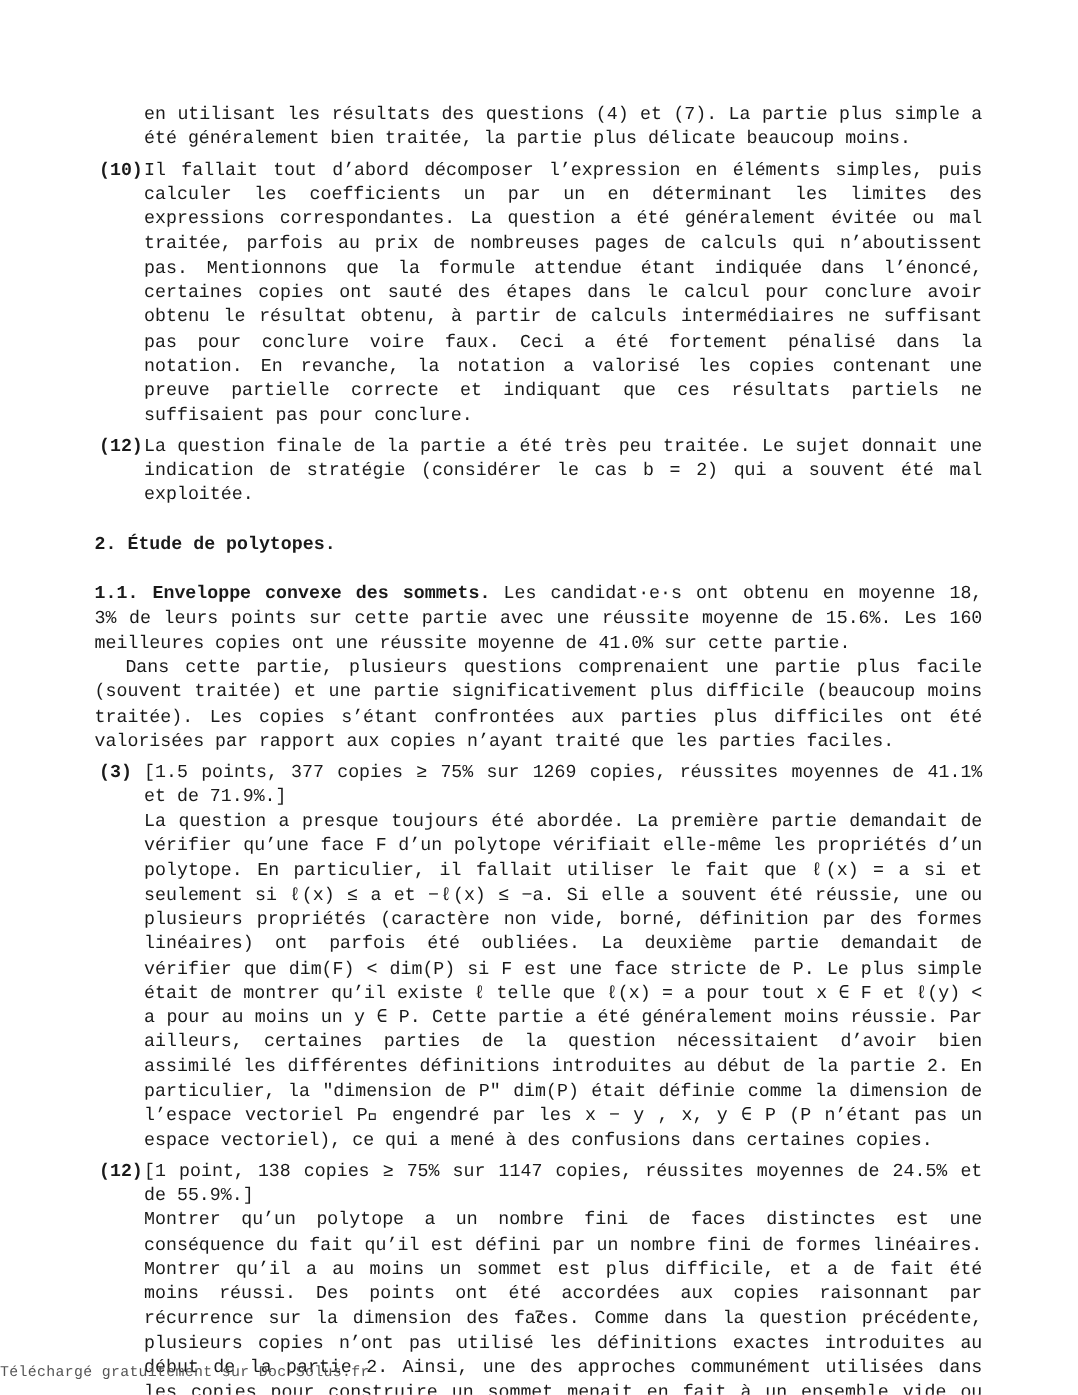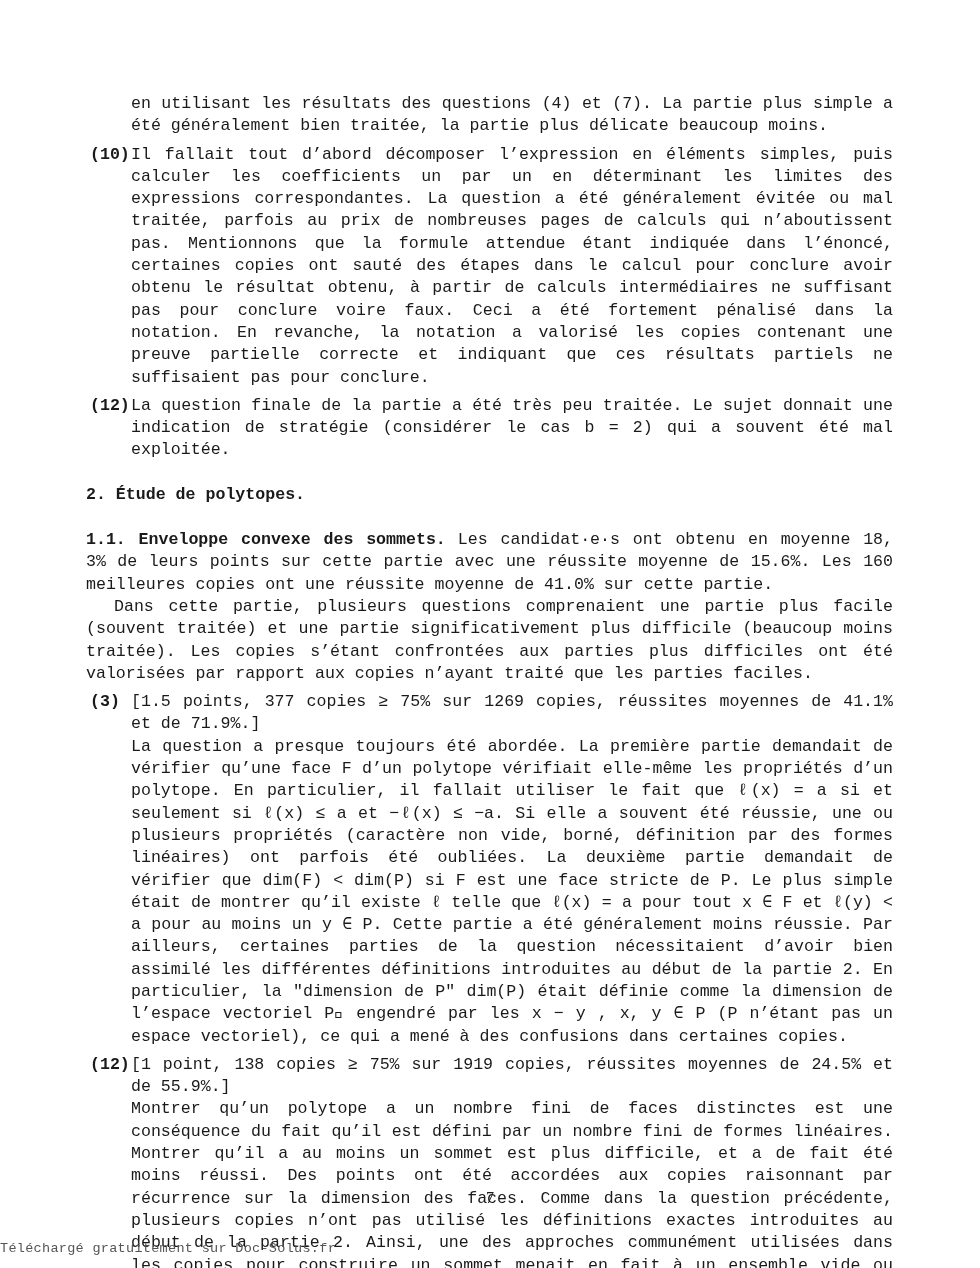--- a/index.html
+++ b/index.html
@@ -114,21 +114,21 @@
     <span class="item-num">(3)</span>
     <div class="item-body">
       <p>[1.5 points, 377 copies ≥ 75% sur 1269 copies, réussites moyennes de 41.1% et de 71.9%.]</p>
       <p>La question a presque toujours été abordée. La première partie demandait de vérifier qu’une face F d’un polytope vérifiait elle-même les propriétés d’un polytope. En particulier, il fallait utiliser le fait que ℓ(x) = a si et seulement si ℓ(x) ≤ a et −ℓ(x) ≤ −a. Si elle a souvent été réussie, une ou plusieurs propriétés (caractère non vide, borné, définition par des formes linéaires) ont parfois été oubliées. La deuxième partie demandait de vérifier que dim(F) &lt; dim(P) si F est une face stricte de P. Le plus simple était de montrer qu’il existe ℓ telle que ℓ(x) = a pour tout x ∈ F et ℓ(y) &lt; a pour au moins un y ∈ P. Cette partie a été généralement moins réussie. Par ailleurs, certaines parties de la question nécessitaient d’avoir bien assimilé les différentes définitions introduites au début de la partie 2. En particulier, la "dimension de P" dim(P) était définie comme la dimension de l’espace vectoriel P⃗ engendré par les x − y , x, y ∈ P (P n’étant pas un espace vectoriel), ce qui a mené à des confusions dans certaines copies.</p>
     </div>
   </div>
 
   <div class="item">
     <span class="item-num">(12)</span>
     <div class="item-body">
-      <p>[1 point, 138 copies ≥ 75% sur 1919 copies, réussites moyennes de 24.5% et de 55.9%.]</p>
+      <p>[1 point, 138 copies ≥ 75% sur 1147 copies, réussites moyennes de 24.5% et de 55.9%.]</p>
       <p>Montrer qu’un polytope a un nombre fini de faces distinctes est une conséquence du fait qu’il est défini par un nombre fini de formes linéaires. Montrer qu’il a au moins un sommet est plus difficile, et a de fait été moins réussi. Des points ont été accordées aux copies raisonnant par récurrence sur la dimension des faces. Comme dans la question précédente, plusieurs copies n’ont pas utilisé les définitions exactes introduites au début de la partie 2. Ainsi, une des approches communément utilisées dans les copies pour construire un sommet menait en fait à un ensemble vide ou dont le caractère non-vide était non trivial. Or, par définition, un sommet est non vide. D’autres stratégies analogues menaient bien à la construction d’un singleton, mais dont le point n’appartenait pas au polytope.</p>
     </div>
   </div>
 
 </div>
 
 <div class="page-number">7</div>
 <div class="footer">Téléchargé gratuitement sur Doc-Solus.fr</div>
 
 </body></html>

